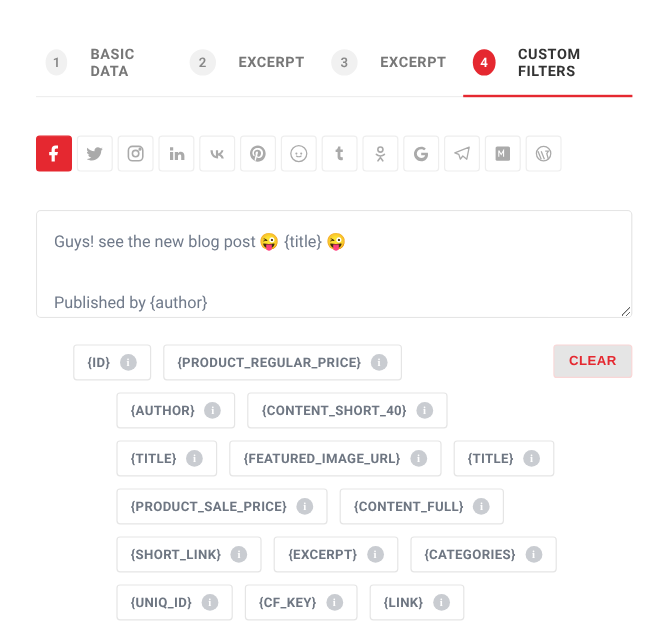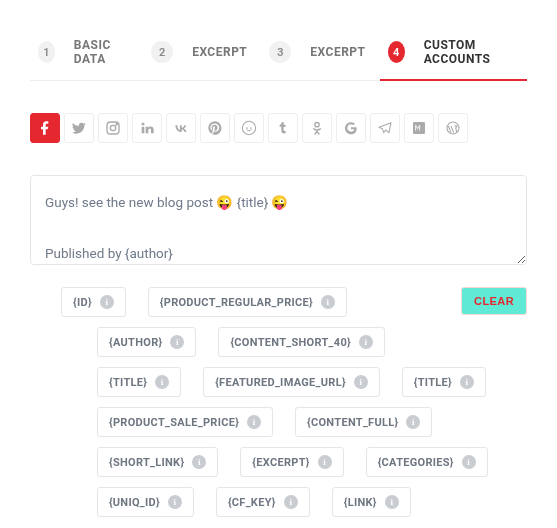--- a/index.html
+++ b/index.html
@@ -105,32 +105,32 @@
   .tag-area {
     margin-top: 18px;
     position: relative;
   }
   .clear {
     position: absolute;
     right: 0;
     top: 0;
     padding: 7px 12px;
     border: 1px solid #f9d6d6;
-    background: #5eead4;
+    background: #e5e5e5;
     color: #e52830;
     font-size: 11px;
     font-weight: 700;
     border-radius: 3px;
     letter-spacing: 0.4px;
     cursor: pointer;
   }
   .tags {
     display: flex;
     flex-wrap: wrap;
-    gap: 22px;
+    gap: 10px;
     padding-right: 80px;
     padding-left: 31px;
   }
   .tags.row2 { padding-right: 0; margin-top: 10px; margin-left: 36px; }
   .tagbtn {
     display: inline-flex;
     align-items: center;
     gap: 8px;
     padding: 7px 11px;
     border: 1px solid #e5e5e5;
@@ -172,21 +172,21 @@
   <div class="tab">
     <span class="tab-num">2</span>
     <span class="tab-label">EXCERPT</span>
   </div>
   <div class="tab">
     <span class="tab-num">3</span>
     <span class="tab-label">EXCERPT</span>
   </div>
   <div class="tab active">
     <span class="tab-num">4</span>
-    <span class="tab-label">CUSTOM ACCOUNTS</span>
+    <span class="tab-label">CUSTOM FILTERS</span>
   </div>
 </div>
 
 
 <div class="socials">
   <div class="soc active">
     <svg viewBox="0 0 24 24" fill="currentColor">
         <path d="M13 22v-8h3l1-4h-4V7.5c0-1.1.3-2 2-2h2V2h-3c-3 0-5 1.8-5 5v3H6v4h3v8h4z"></path>
       </svg>
   </div>

